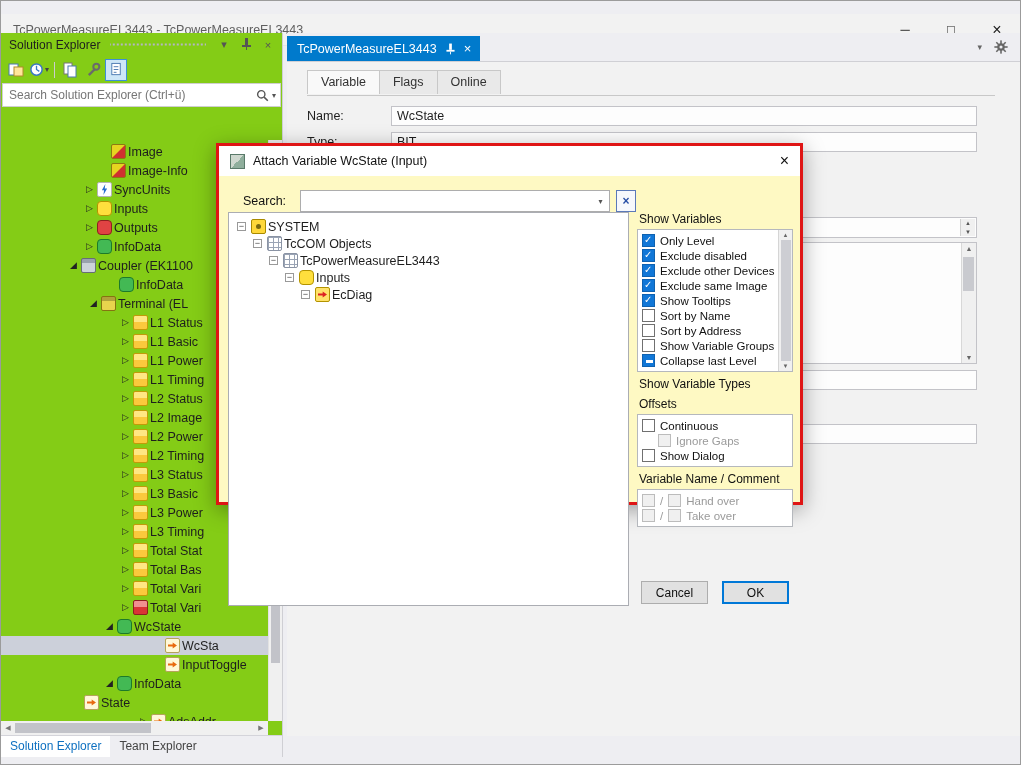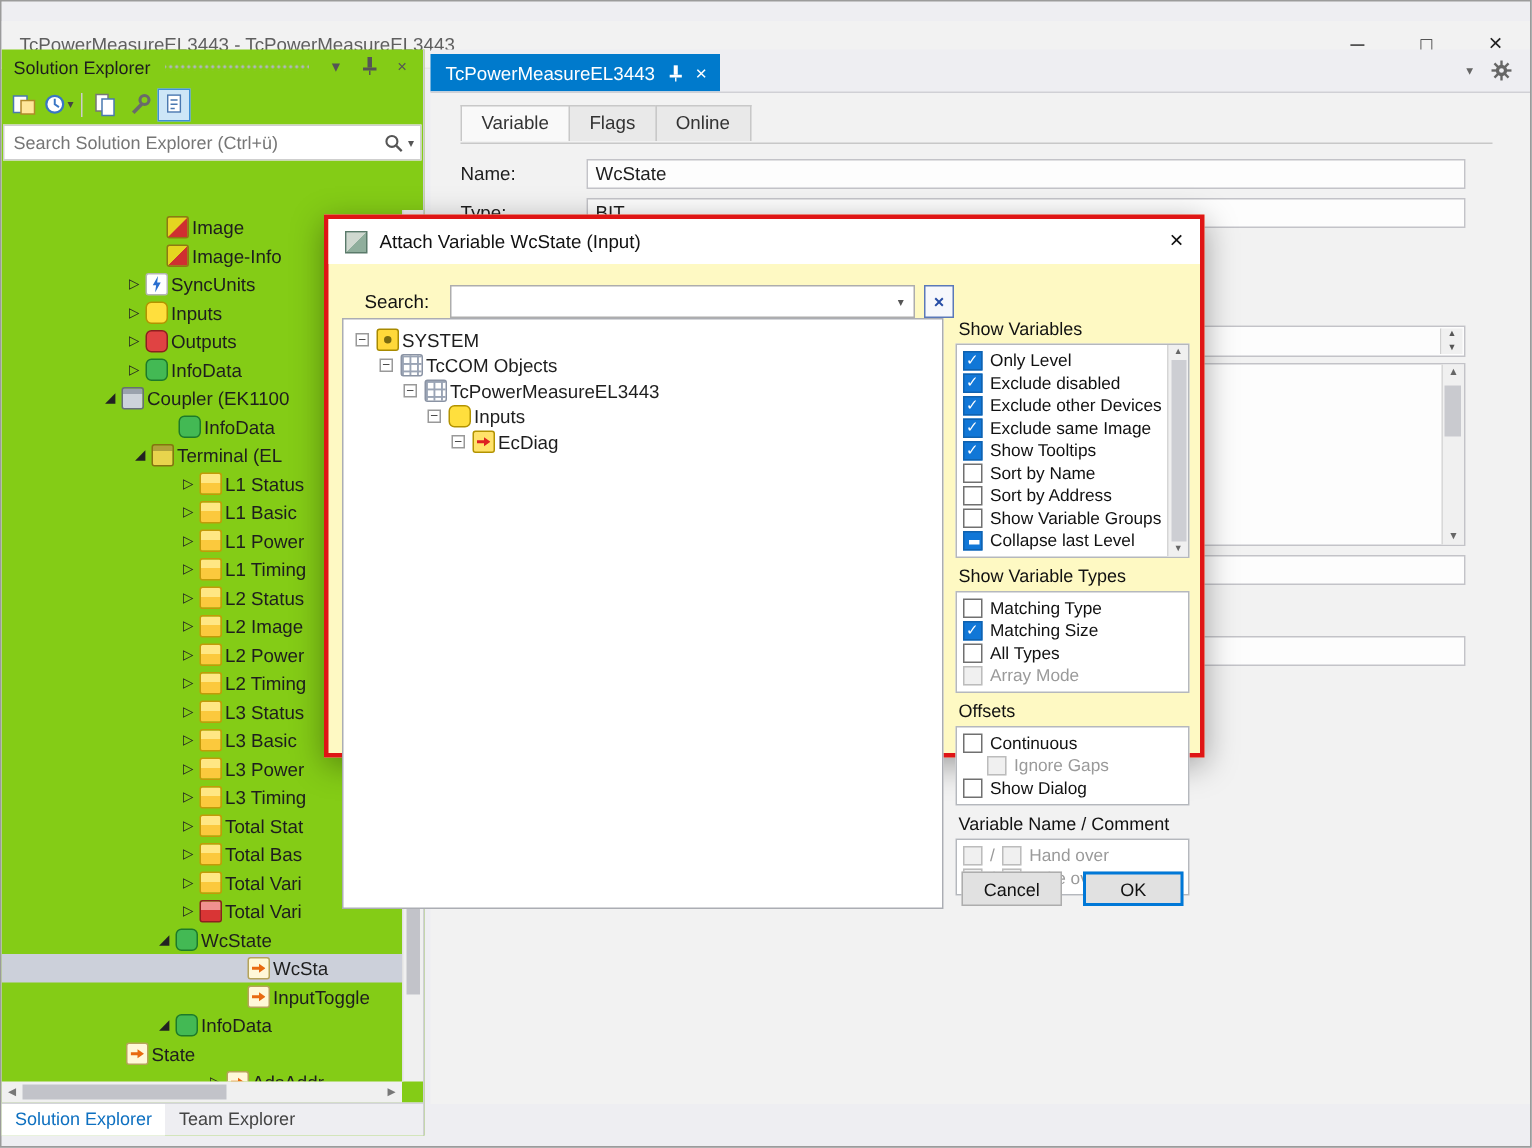--- a/index.html
+++ b/index.html
@@ -507,38 +507,20 @@
               </div>
               <div class="grp-scroll">
                 <span>▲</span>
                 <span class="sb-thumb"></span>
                 <span>▼</span>
               </div>
             </div>
           </div>
           <div class="grp">
             <div class="grp-title">Show Variable Types</div>
-            <div class="grp-box">
-              <div class="cb-row">
-                <span class="cb unchecked"></span>
-                <span class="cb-label">Matching Type</span>
-              </div>
-              <div class="cb-row">
-                <span class="cb checked"></span>
-                <span class="cb-label">Matching Size</span>
-              </div>
-              <div class="cb-row">
-                <span class="cb unchecked"></span>
-                <span class="cb-label">All Types</span>
-              </div>
-              <div class="cb-row disabled">
-                <span class="cb unchecked dis"></span>
-                <span class="cb-label">Array Mode</span>
-              </div>
-            </div>
           </div>
           <div class="grp">
             <div class="grp-title">Offsets</div>
             <div class="grp-box">
               <div class="cb-row">
                 <span class="cb unchecked"></span>
                 <span class="cb-label">Continuous</span>
               </div>
               <div class="cb-row disabled indented">
                 <span class="cb unchecked dis"></span>

